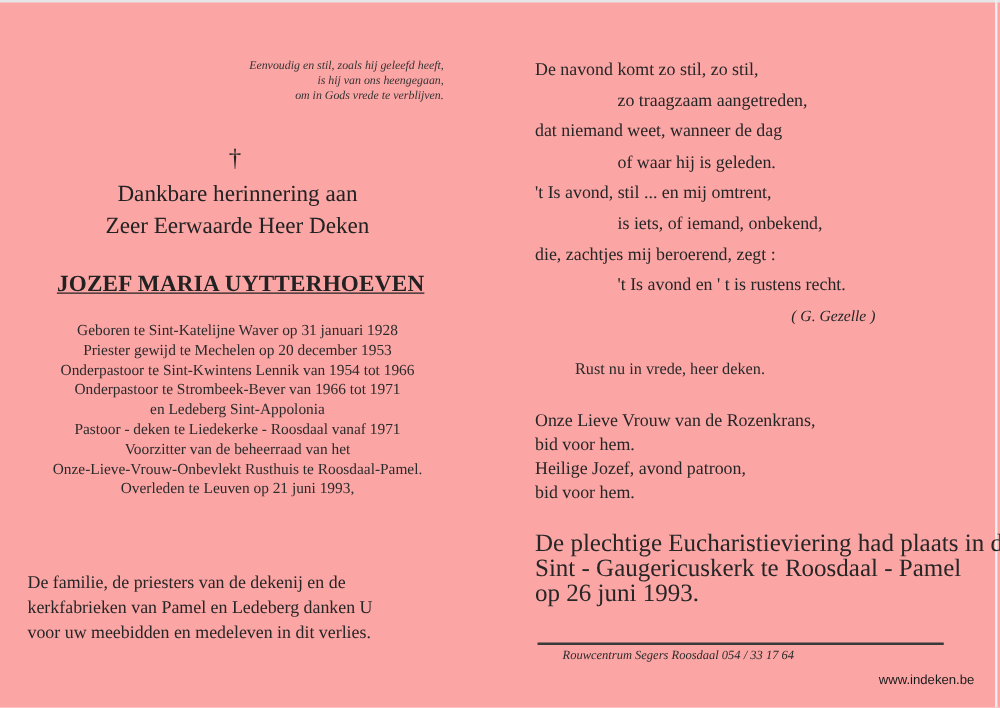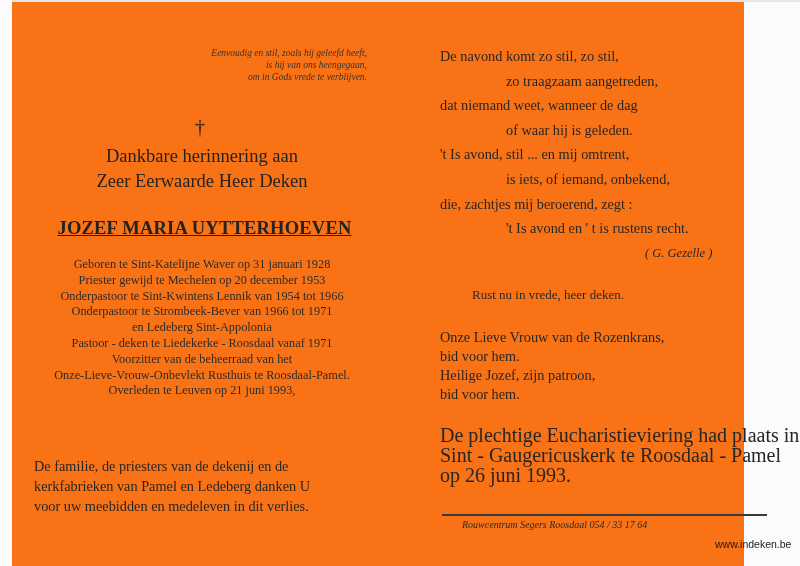--- a/index.html
+++ b/index.html
@@ -4,22 +4,22 @@
 <style>
   html, body { margin: 0; padding: 0; }
   body {
     width: 800px; height: 566px; overflow: hidden;
     background: #fbfbfc;
     font-family: "Liberation Serif", "DejaVu Serif", serif;
     color: #2a2a2a;
     position: relative;
   }
   .card {
-    position: absolute; left: 12px; top: 0; width: 732px; height: 566px;
-    background: #f97316;
+    position: absolute; left: 0; top: 0; width: 800px; height: 566px;
+    background: #fca5a5;
   }
   .top-edge { position: absolute; left: 0; top: 0; width: 800px; height: 2px; background: #e6e6e8; }
   .right-edge { position: absolute; left: 796px; top: 0; width: 2px; height: 566px; background: #ececee; }
 
   
   .motto {
     position: absolute; left: 150px; top: 47px; width: 205px;
     text-align: right; font-style: italic; font-size: 9.5px; line-height: 12px; color: #333;
   }
   .motto div { white-space: nowrap; }
@@ -128,21 +128,21 @@
     <div>die, zachtjes mij beroerend, zegt :</div>
     <div class="indent">'t Is avond en ' t is rustens recht.</div>
     <div class="attribution">( G. Gezelle )</div>
   </div>
 
   <div class="rest">Rust nu in vrede, heer deken.</div>
 
   <div class="prayer">
     <div>Onze Lieve Vrouw van de Rozenkrans,</div>
     <div>bid voor hem.</div>
-    <div>Heilige Jozef, zijn patroon,</div>
+    <div>Heilige Jozef, avond patroon,</div>
     <div>bid voor hem.</div>
   </div>
 
   <div class="mass">
     <div>De plechtige Eucharistieviering had plaats in de</div>
     <div>Sint - Gaugericuskerk te Roosdaal - Pamel</div>
     <div>op  26 juni 1993.</div>
   </div>
 
   <div class="footer-rule"></div>

